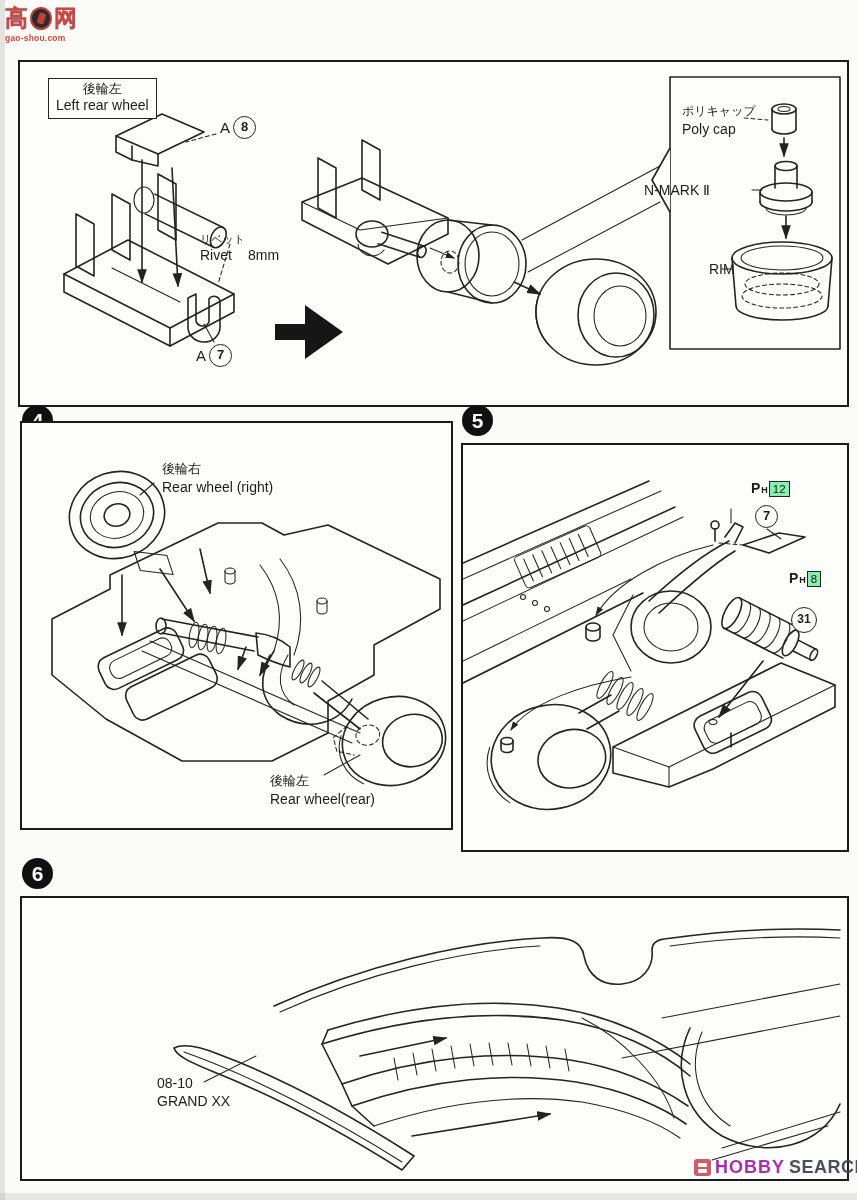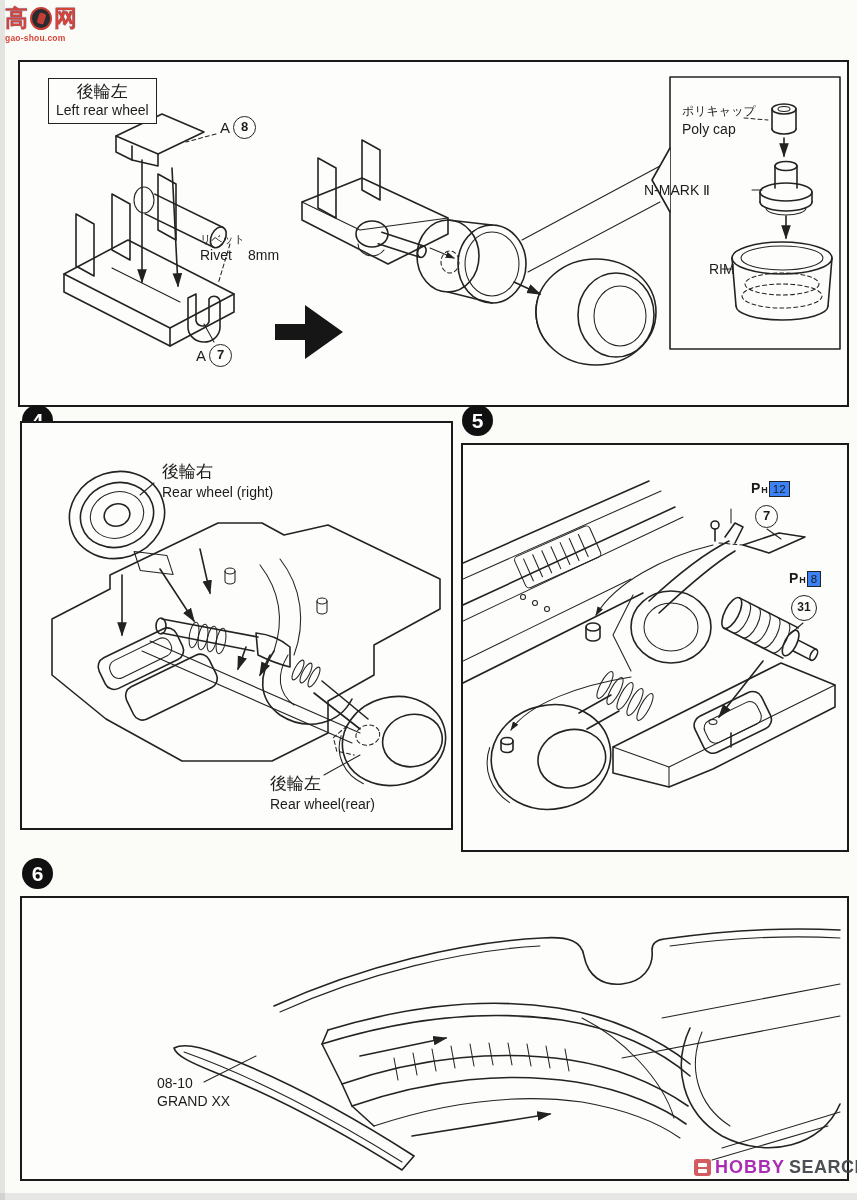--- a/index.html
+++ b/index.html
@@ -16,35 +16,35 @@
     background:#101010;color:#fff;font-weight:bold;font-size:21px;
     display:flex;align-items:center;justify-content:center;
   }
   svg.art{position:absolute;left:0;top:0;}
   .ln{stroke:#232323;fill:none;stroke-width:1.6;stroke-linecap:round;stroke-linejoin:round;}
   .thin{stroke-width:1.05;}
   .dash{stroke-dasharray:4 3;stroke-width:1.05;}
   .fillw{fill:#fdfdfb;}
   .solid{fill:#161616;stroke:none;}
   .lbl{position:absolute;white-space:nowrap;line-height:1.3;}
-  .jp{font-size:17px;}
+  .jp{font-size:13px;}
   .en{font-size:14px;}
   .titlebox{
     position:absolute;border:1.6px solid #222;background:#fdfdfb;
     padding:2px 7px 3px;text-align:center;line-height:1.25;
   }
   .partref{display:inline-flex;align-items:center;gap:3px;font-size:15px;}
   .circ{
     display:inline-flex;align-items:center;justify-content:center;
     border:1.6px solid #222;border-radius:50%;background:#fdfdfb;
     width:21px;height:21px;font-size:13px;font-weight:bold;
   }
   .circ.big{width:24px;height:24px;font-size:12px;}
   .boxn{
-    display:inline-block;border:1.3px solid #222;background:#3b82f6;
+    display:inline-block;border:1.3px solid #222;background:#86efac;
     padding:0 3px;font-size:11.5px;line-height:14px;font-weight:normal;
   }
   .ph{display:inline-flex;align-items:flex-end;gap:1px;}
   .ph .p{font-size:14px;font-weight:bold;}
   .ph .h{font-size:9px;font-weight:bold;padding-bottom:1px;}
   .wm-gao{position:absolute;left:5px;top:3px;width:72px;opacity:.95;}
   .wm-gao .row{display:flex;align-items:center;gap:2px;}
   .wm-gao .han{font-size:23px;font-weight:bold;color:#d23b2d;text-shadow:0 0 1px #2b3f8c;}
   .wm-gao .disc{width:23px;height:23px;border-radius:50%;background:#1d2026;border:2px solid #c1342b;box-sizing:border-box;position:relative;}
   .wm-gao .disc::after{content:"";position:absolute;left:6px;top:4px;width:7px;height:11px;background:#c1342b;border-radius:2px;transform:rotate(18deg);}
@@ -382,21 +382,21 @@
   </div>
   <div class="lbl" style="left:292px;top:60px;">
     <span class="circ">7</span>
   </div>
 
   <div class="lbl ph" style="left:326px;top:124px;">
     <span class="p">P</span>
       <span class="h">H</span>
       <span class="boxn">8</span>
   </div>
-  <div class="lbl" style="left:328px;top:150px;">
+  <div class="lbl" style="left:328px;top:162px;">
     <span class="circ big">31</span>
   </div>
 </div>
 
 <div class="badge" style="left:22px;top:858px;">6</div>
 
 <div class="panel" style="left:20px;top:896px;width:825px;height:281px;">
   <svg class="art" width="821" height="277" viewBox="0 0 821 277">
     <defs>
       <marker id="ah6" markerWidth="12" markerHeight="10" refX="8" refY="3" orient="auto" markerUnits="strokeWidth">

